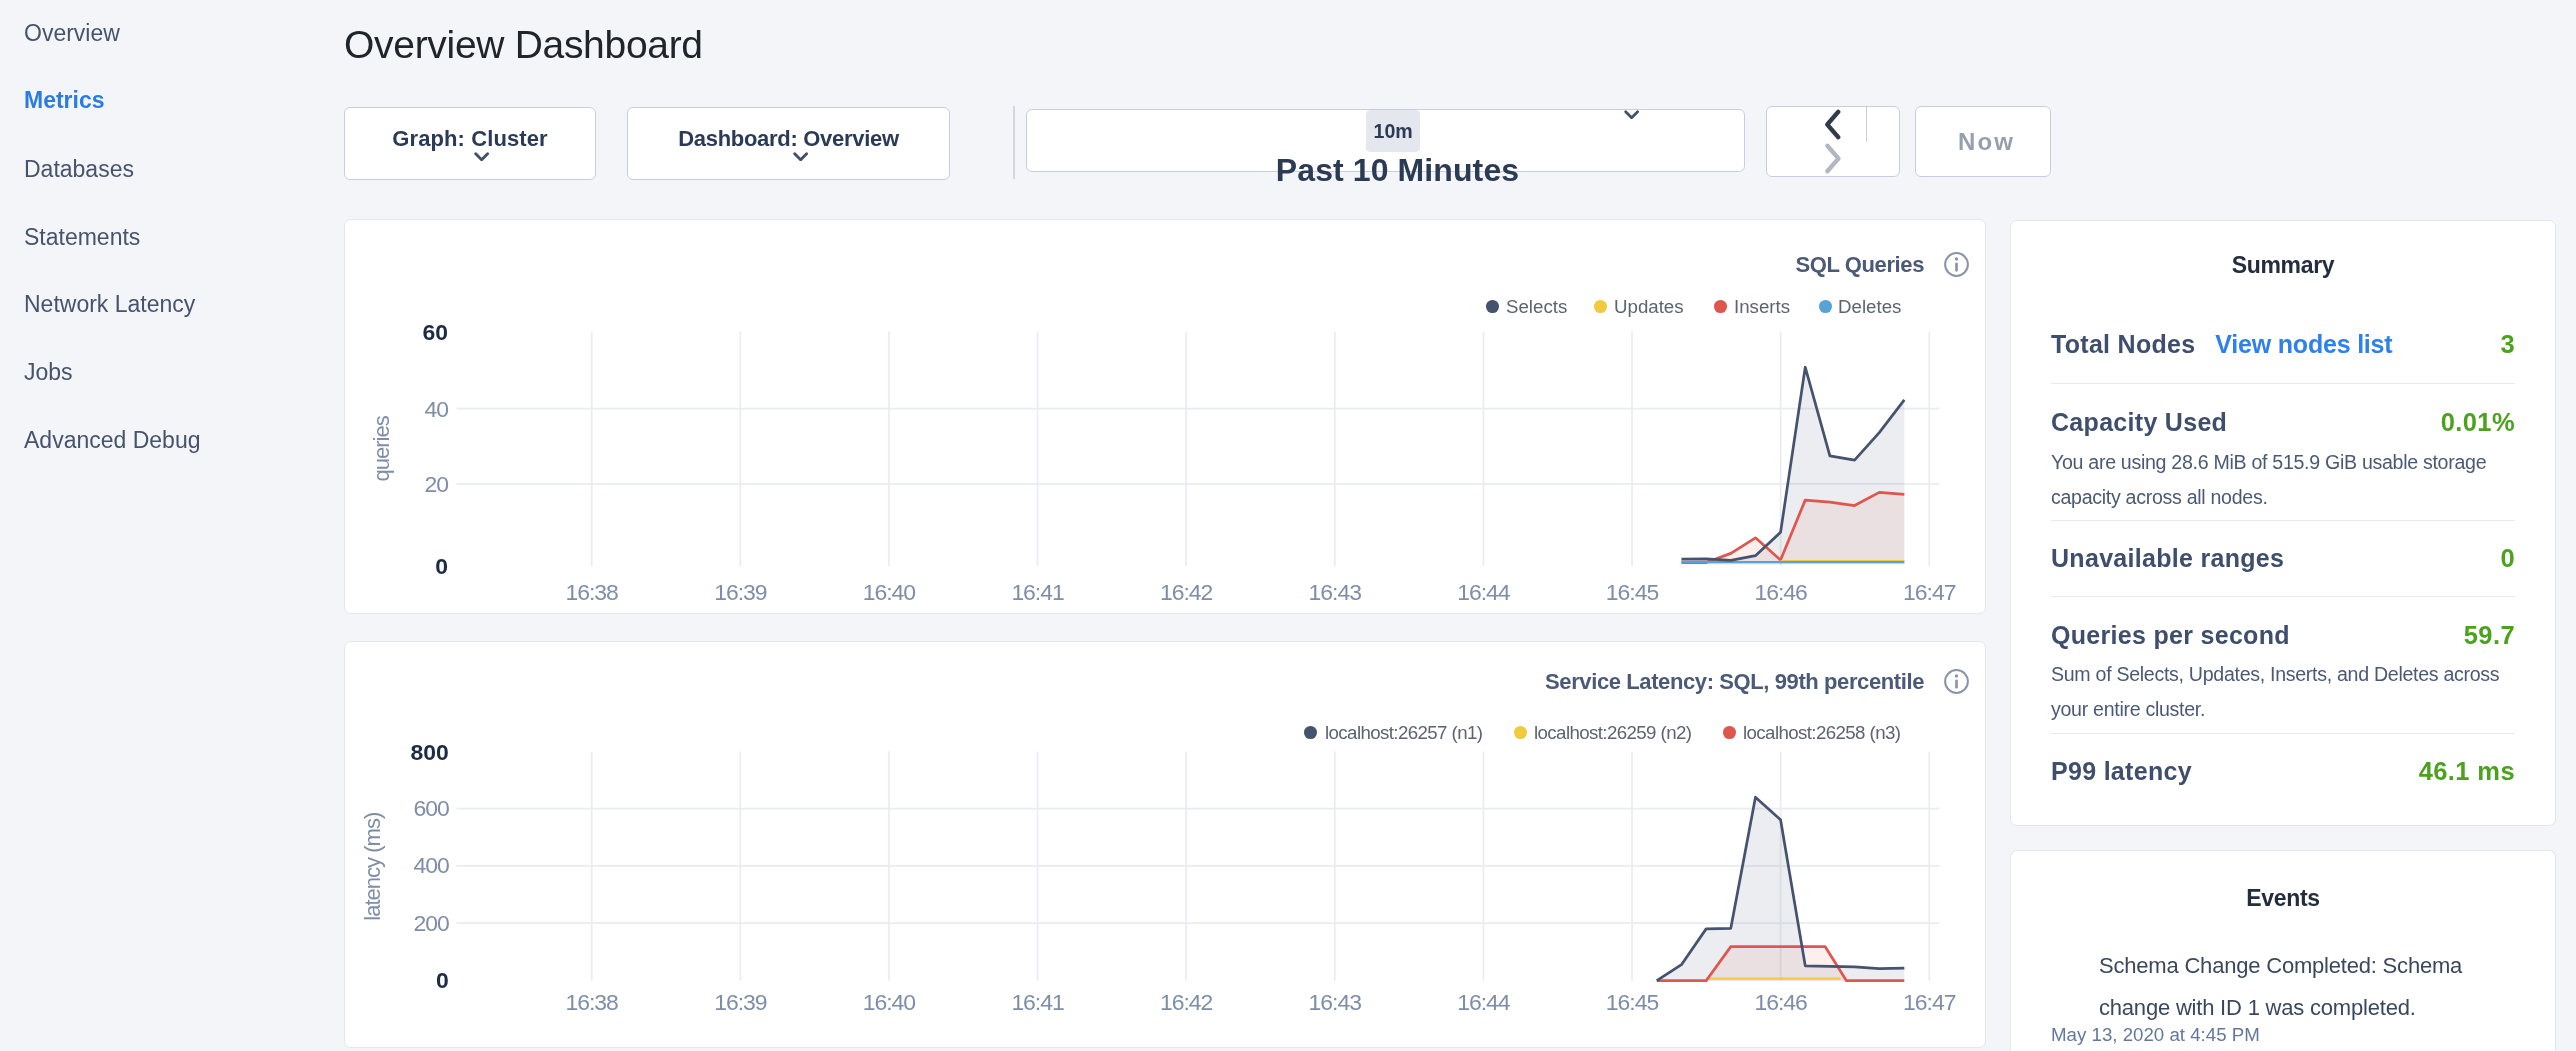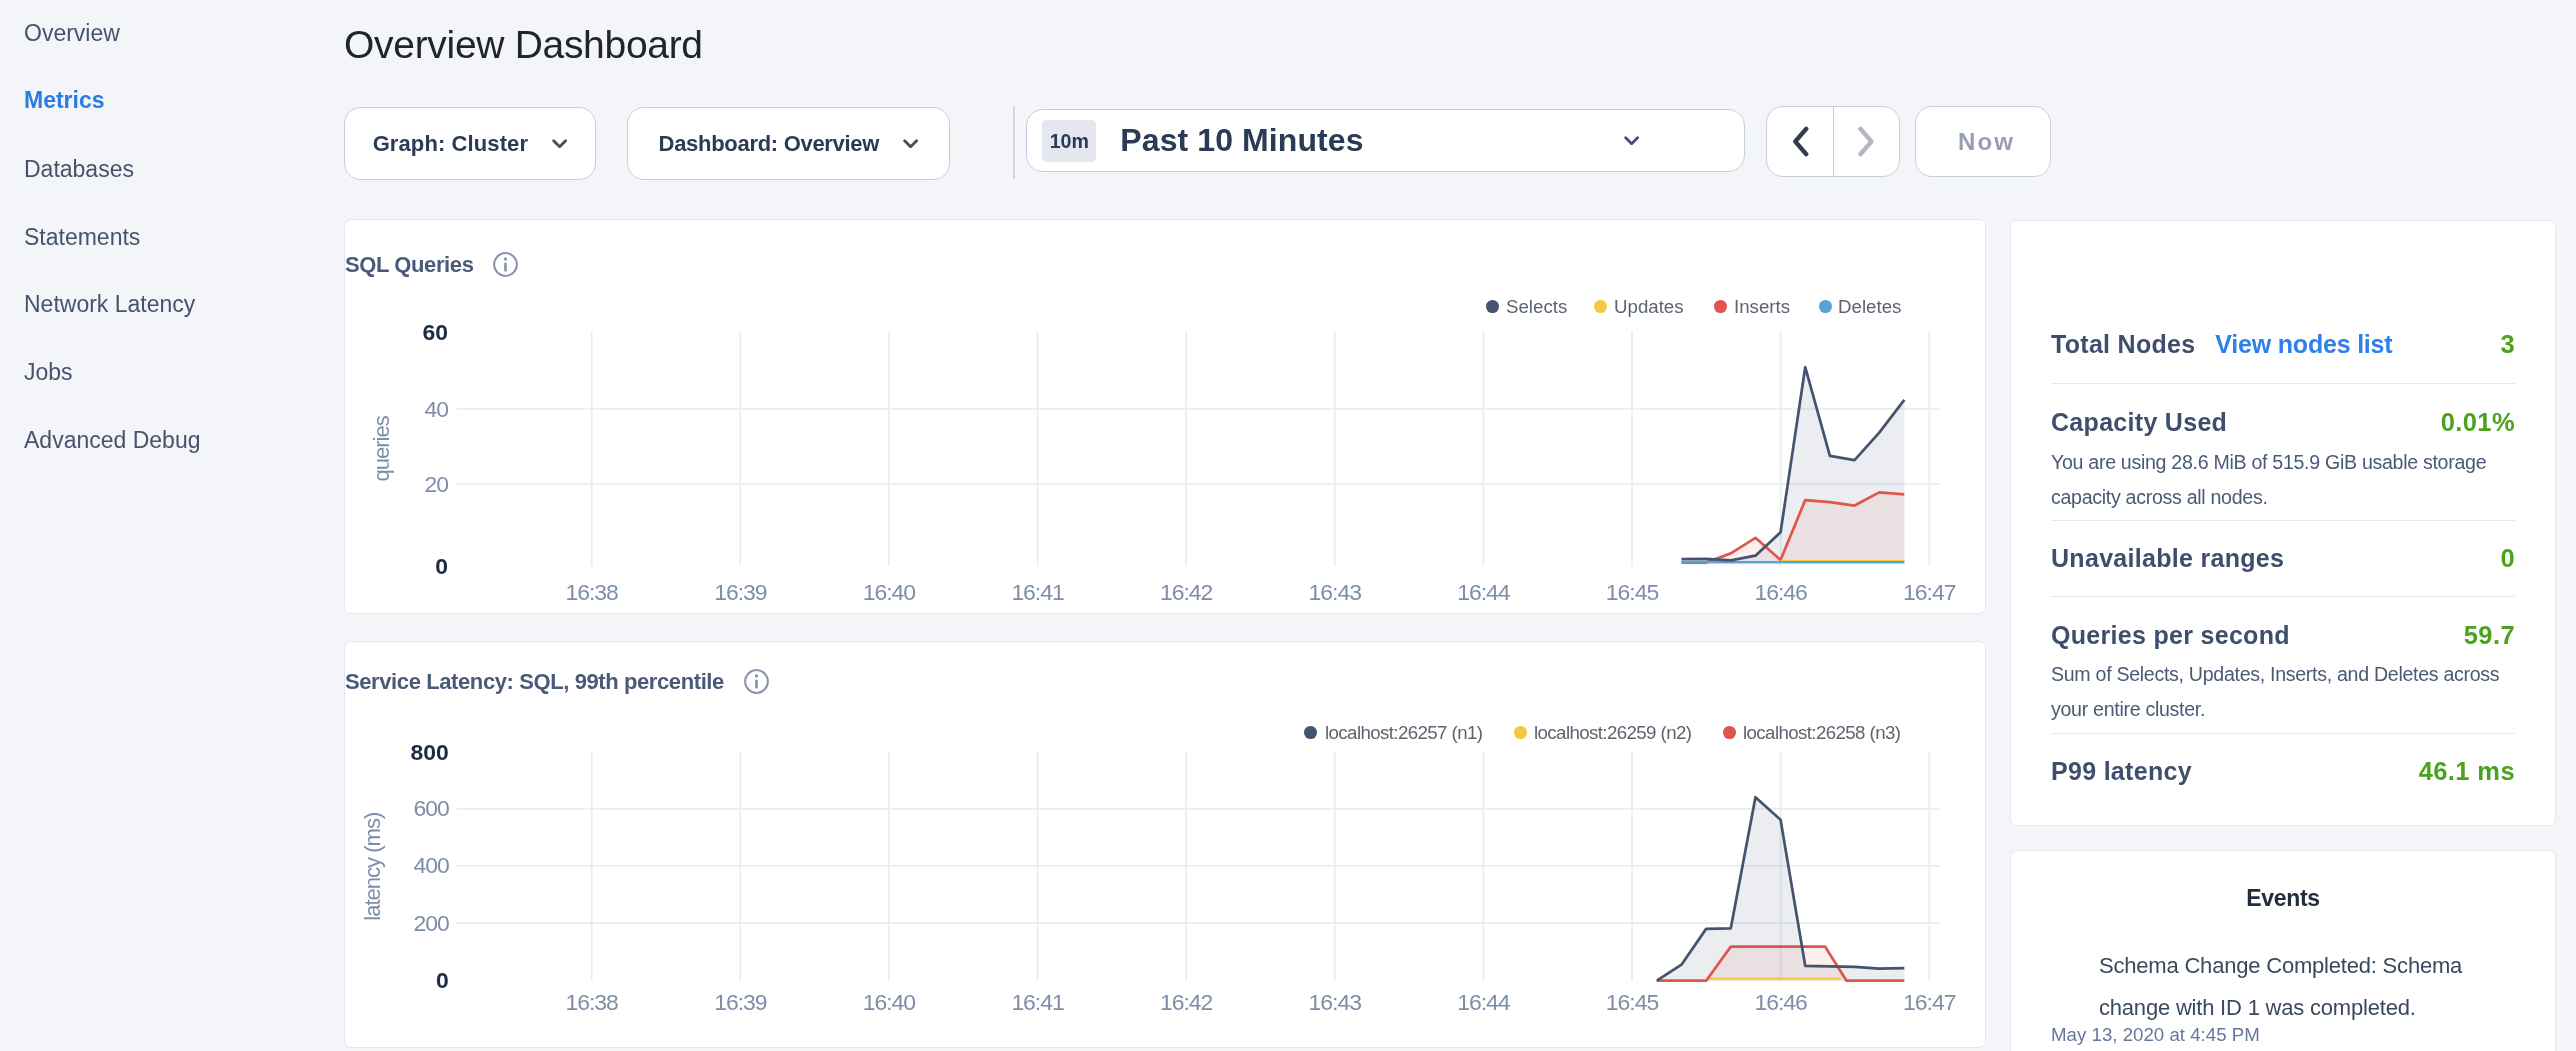--- a/index.html
+++ b/index.html
@@ -1,25 +1,25 @@
 <!DOCTYPE html>
 <html style="font-size:13.6px"><head>
 <meta charset="utf-8">
 <style>
 * { margin:0; padding:0; box-sizing:border-box; }
 html,body { width:2576px; height:1051px; background:#f4f5f9; font-family:"Liberation Sans", sans-serif; position:relative; overflow:hidden; }
 .abs { position:absolute; }
 .nav a { display:block; position:absolute; left:24px; font-size:23px; color:#46536c; text-decoration:none; }
 .nav a.active { color:#2b7ce2; font-weight:bold; }
 h1 { position:absolute; left:344px; top:23px; font-size:39px; font-weight:400; color:#20242b; letter-spacing:-0.3px; }
-.ctl { position:absolute; background:#fff; border:1.7px solid #c9cede; border-radius:17px; display:flex; align-items:center; justify-content:center; }
+.ctl { position:absolute; background:#fff; border:1.7px solid #c9cede; border-radius:6px; display:flex; align-items:center; justify-content:center;flex-direction:column; }
 .ctl .lbl { font-weight:bold; font-size:22px; color:#2b3a55; letter-spacing:0.1px; }
 .chev { margin-left:24px; }
 .card { position:absolute; background:#fff; border:0.9px solid #e3e6ec; border-radius:6.8px; }
-.ctitle { position:absolute; left:0; right:0; padding-right:15.3px; display:flex; align-items:center; justify-content:flex-start; font-size:22px; font-weight:bold; color:#4a5a78; letter-spacing:-0.4px; }
+.ctitle { position:absolute; left:0; right:0; padding-right:15.3px; display:flex; align-items:center; justify-content:flex-end; font-size:22px; font-weight:bold; color:#4a5a78; letter-spacing:-0.4px; }
 .ctitle svg { margin-left:18.7px; }
 .leg { position:absolute; height:17px; }
 .leg .dot { position:absolute; width:12.8px; height:12.8px; border-radius:50%; top:0.9px; }
 .leg .lt { position:absolute; font-size:18.7px; color:#5c6470; top:-2.6px; white-space:nowrap; }
 .sumlabel { font-weight:bold; font-size:25px; color:#3e4e6c; letter-spacing:0.3px; }
 .green { font-weight:bold; font-size:25.5px; color:#4ca21f; letter-spacing:0.4px; }
 .divider { position:absolute; left:40px; width:464px; height:0.9px; background:#e7e9ee; }
 .desc { position:absolute; left:40px; width:476px; font-size:19.6px; color:#4a5a75; line-height:35px; letter-spacing:-0.3px; white-space:nowrap; }
 </style>
 </head>
@@ -180,20 +180,21 @@
       <text x="41" y="264" text-anchor="middle" font-size="26" transform="rotate(-90 41 264)">latency (ms)</text>
     </g>
     <polygon points="1542,398 1571,379.2 1600,337.1 1629,336.4 1658,182.3 1687.5,208.9 1716.5,380.5 1745.5,381.2 1774.5,381.8 1803.5,383.9 1833,383.2 1833,398.5 1542,398.5" fill="#6b7689" fill-opacity="0.13"></polygon>
     <polygon points="1600,398 1629,358 1740,358 1765,398 1600,398" fill="#df564e" fill-opacity="0.09"></polygon>
     <polyline points="1600,395.5 1758,395.5" stroke="#f2ca40" stroke-width="2.6" fill="none"></polyline>
     <polyline points="1542,398 1571,398 1600,398 1629,358 1658,358 1687.5,358 1716.5,358 1740,358 1765,398 1803.5,398 1833,398" stroke="#df564e" stroke-width="3.2" fill="none" stroke-linejoin="round"></polyline>
     <polyline points="1542,398 1571,379.2 1600,337.1 1629,336.4 1658,182.3 1687.5,208.9 1716.5,380.5 1745.5,381.2 1774.5,381.8 1803.5,383.9 1833,383.2" stroke="#46536e" stroke-width="3.2" fill="none" stroke-linejoin="round"></polyline>
   </svg>
 </div>
 <div class="card" id="summary" style="left:2010px; top:220px; width:546px; height:606px;">
+  <div class="abs" style="left:0; right:0; top:31px; text-align:center; font-weight:bold; font-size:23px; color:#242d3e; letter-spacing:-0.3px;">Summary</div>
   <div class="abs" style="left:40px; top:109px; width:464px;">
     <span class="sumlabel">Total Nodes</span>
     <span style="font-weight:bold; font-size:25px; color:#2e80ec; margin-left:16px; letter-spacing:-0.2px;">View nodes list</span>
     <span class="green" style="position:absolute; right:0; top:0;">3</span>
   </div>
   <div class="divider" style="top:162px;"></div>
   <div class="abs" style="left:40px; top:187px; width:464px;">
     <span class="sumlabel">Capacity Used</span>
     <span class="green" style="position:absolute; right:0; top:0;">0.01%</span>
   </div>

